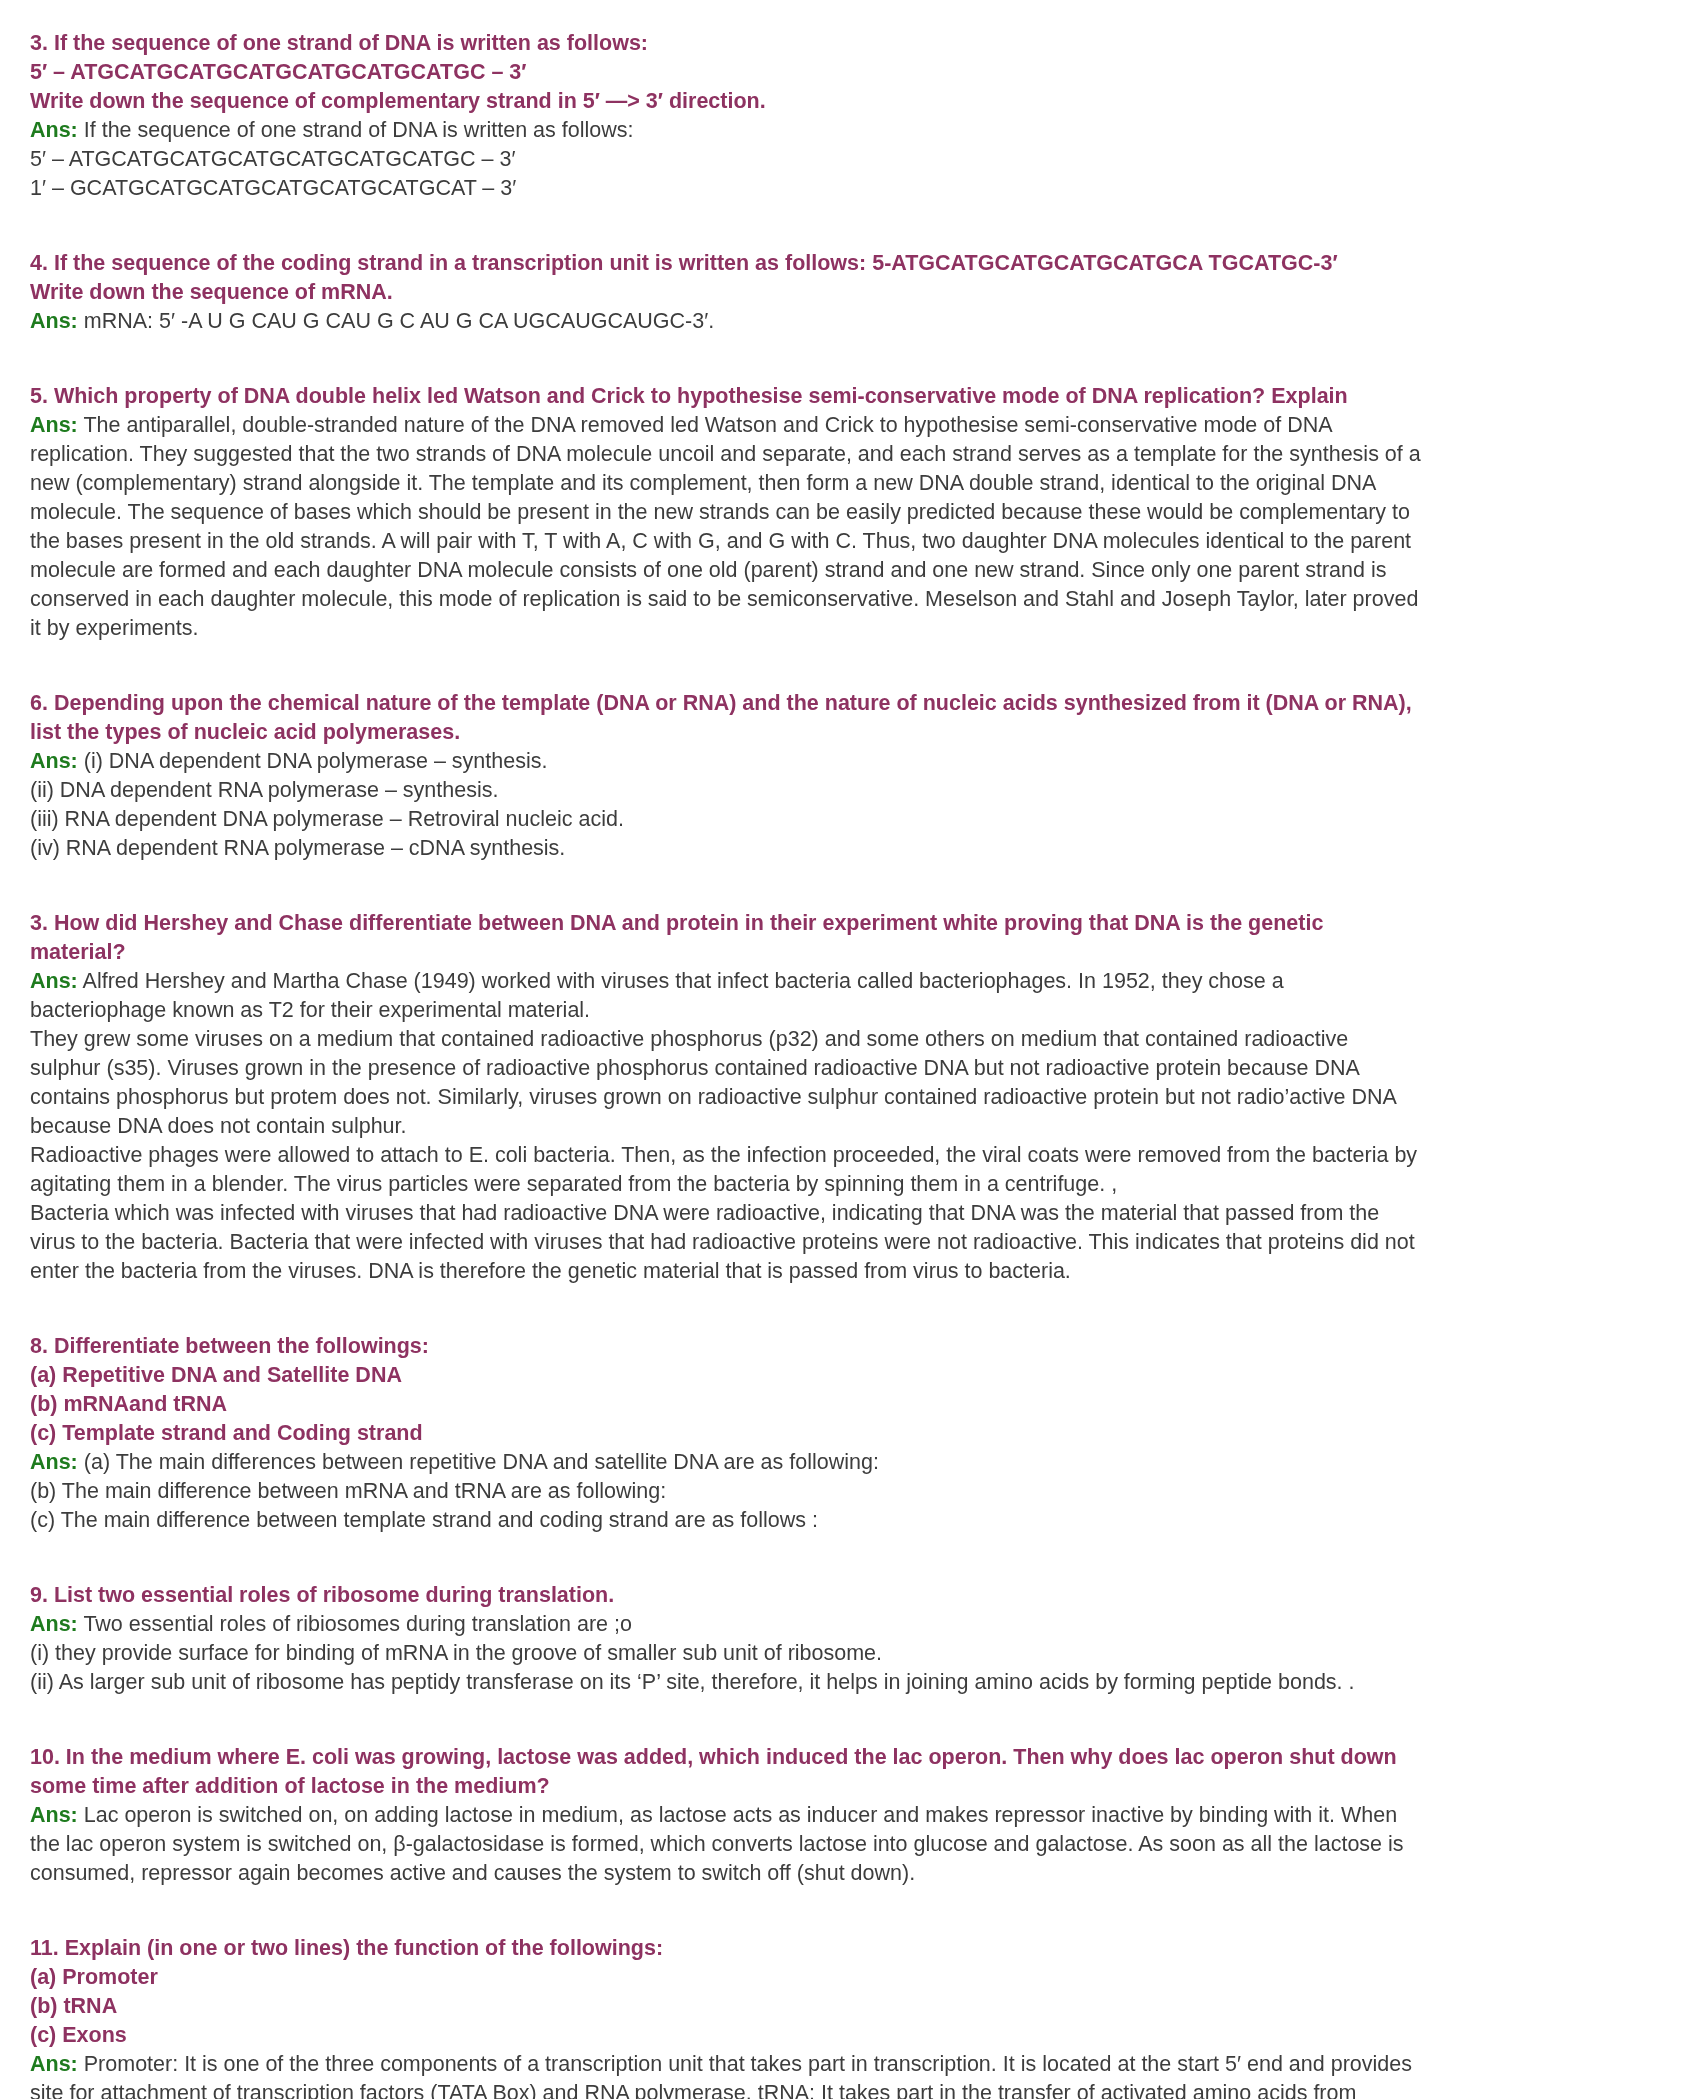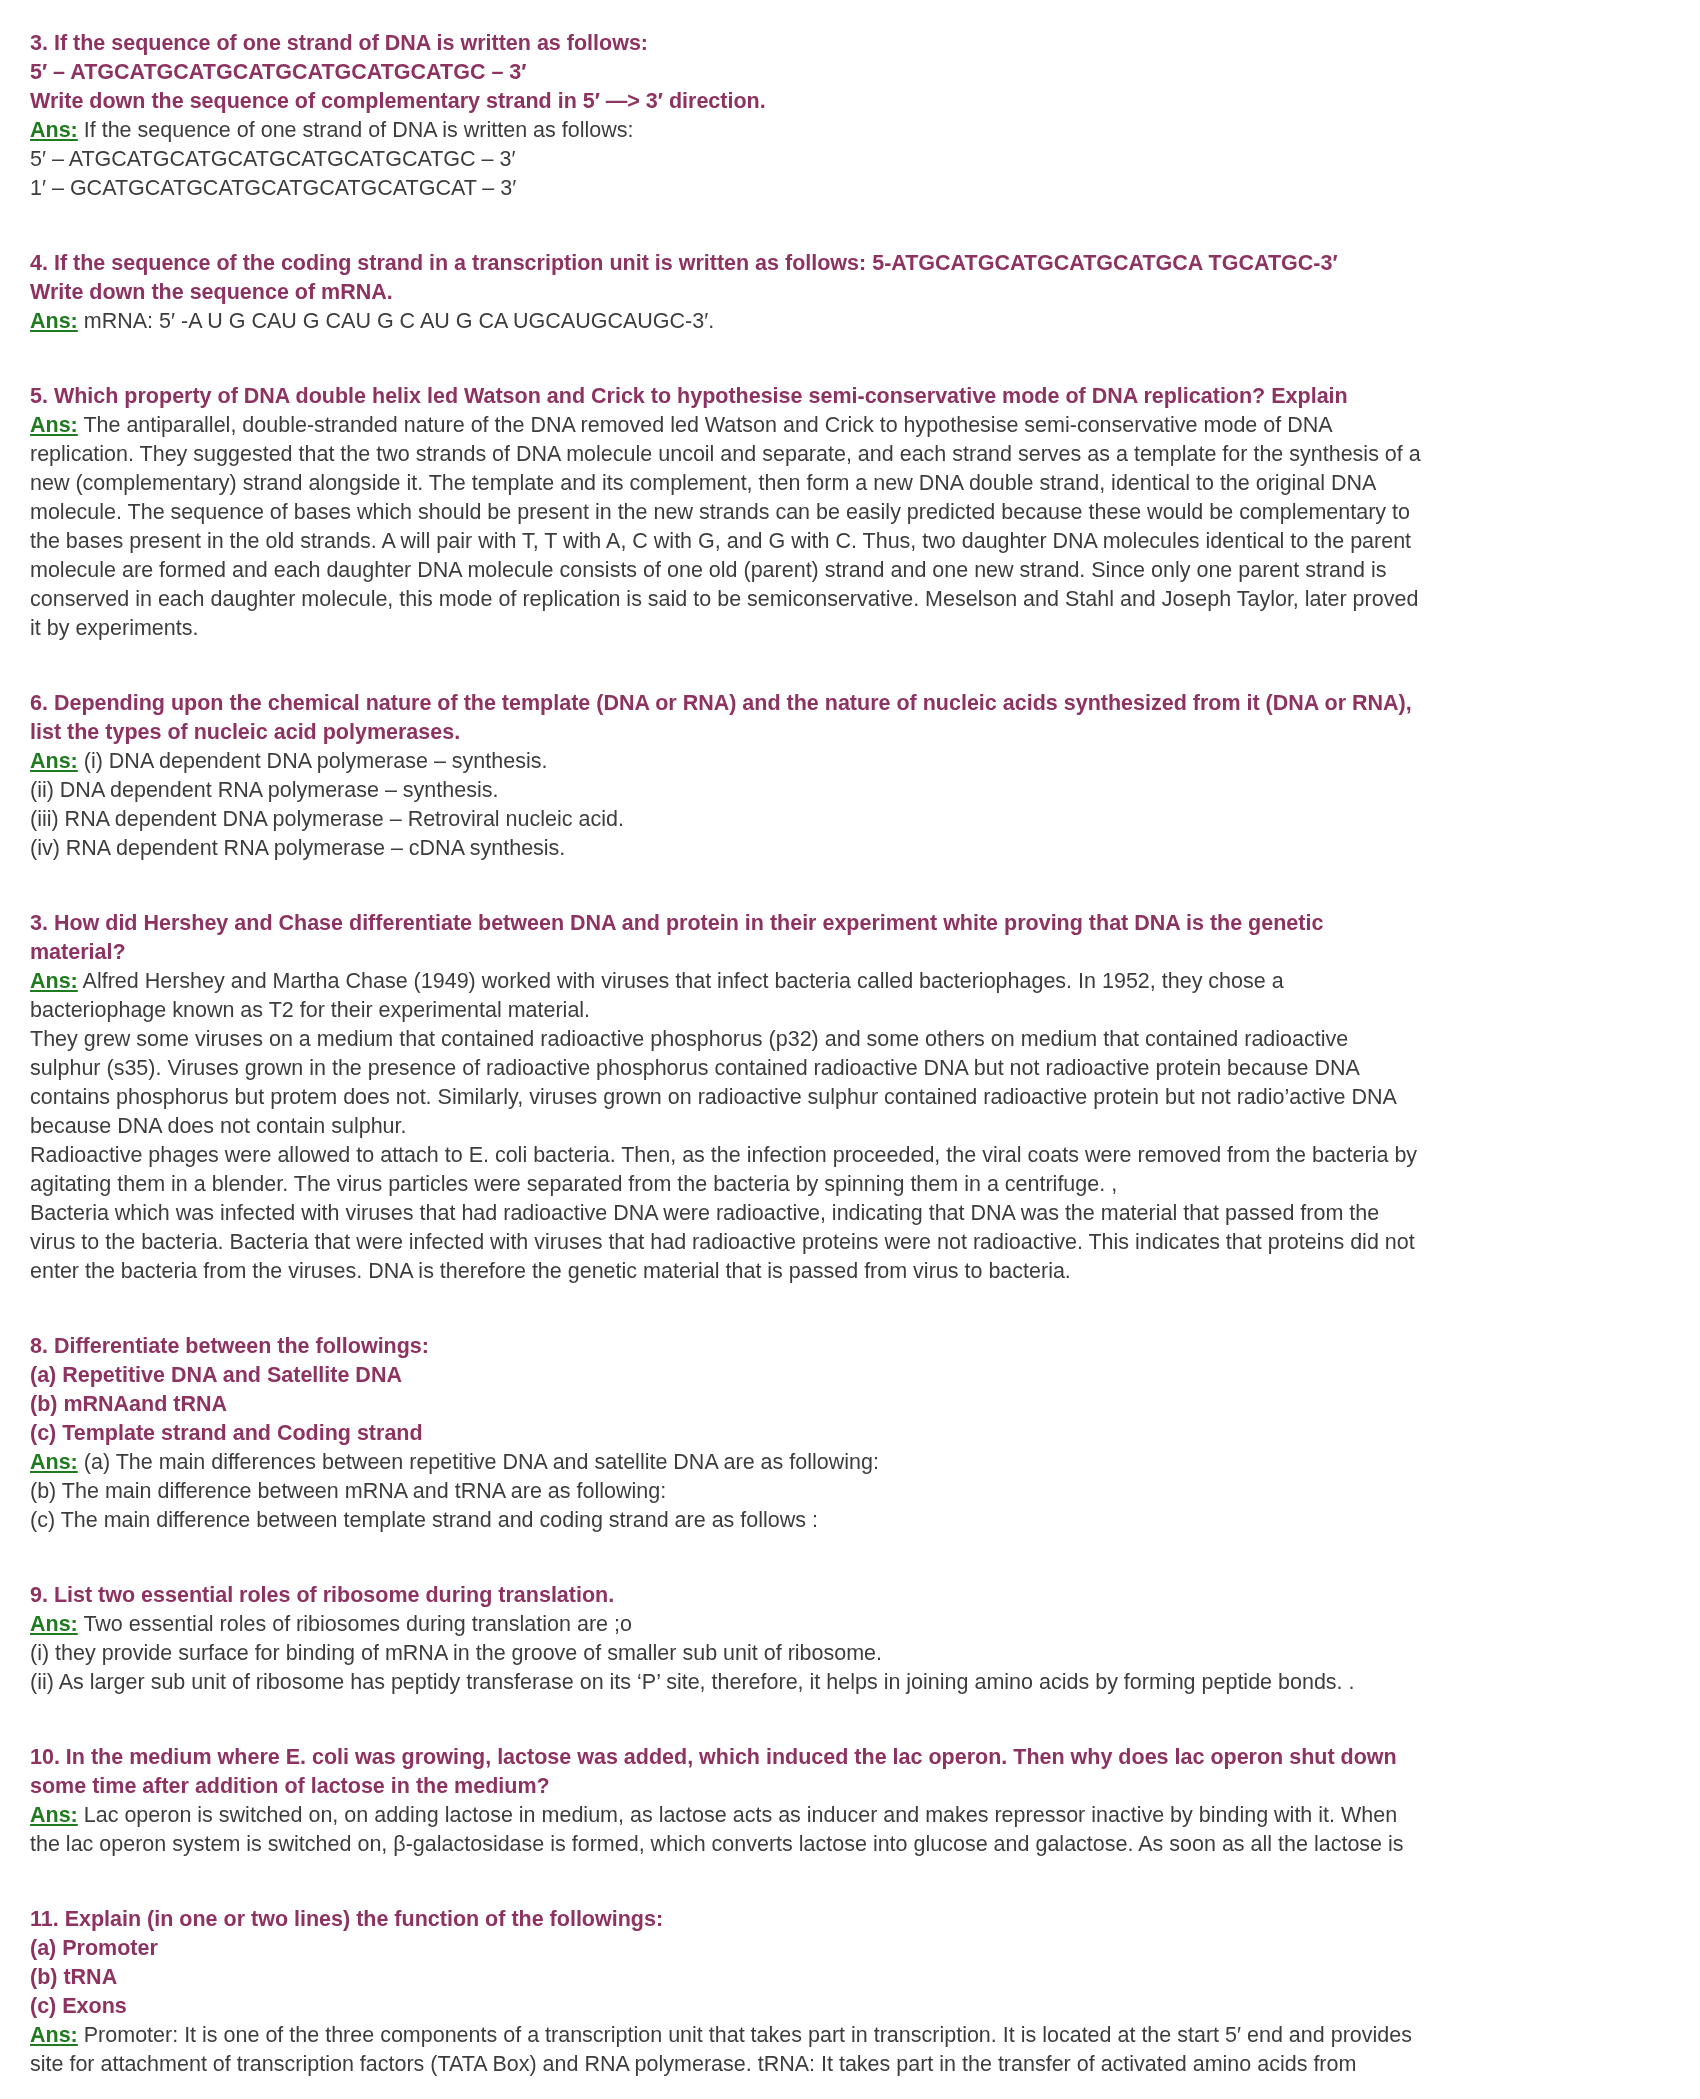--- a/index.html
+++ b/index.html
@@ -36,21 +36,20 @@
   .a-line {
     font-size: 21.5px;
     line-height: 29px;
     font-weight: normal;
     color: var(--body-color, #3d3d3d);
     white-space: nowrap;
   }
   .ans-label {
     font-weight: bold;
     color: var(--ans-color, #1e7b1e);
-    text-decoration: underline;
   }
 </style>
 </head>
 <body style="background: rgb(255, 255, 255);">
 
 <main class="page">
 
     <section class="qa-block">
       <div class="q-lines">
         <div class="q-line">3. If the sequence of one strand of DNA is written as follows:</div>
@@ -149,20 +148,21 @@
     </section>
 
     <section class="qa-block">
       <div class="q-lines">
         <div class="q-line">10. In the medium where E. coli was growing, lactose was added, which induced the lac operon. Then why does lac operon shut down</div>
         <div class="q-line">some time after addition of lactose in the medium?</div>
       </div>
       <div class="a-lines">
         <div class="a-line"><span class="ans-label">Ans:</span> <span>Lac operon is switched on, on adding lactose in medium, as lactose acts as inducer and makes repressor inactive by binding with it. When</span></div>
         <div class="a-line">the lac operon system is switched on, β-galactosidase is formed, which converts lactose into glucose and galactose. As soon as all the lactose is</div>
+        <div class="a-line">consumed, repressor again becomes active and causes the system to switch off (shut down).</div>
       </div>
     </section>
 
     <section class="qa-block">
       <div class="q-lines">
         <div class="q-line">11. Explain (in one or two lines) the function of the followings:</div>
         <div class="q-line">(a) Promoter</div>
         <div class="q-line">(b) tRNA</div>
         <div class="q-line">(c) Exons</div>
       </div>

